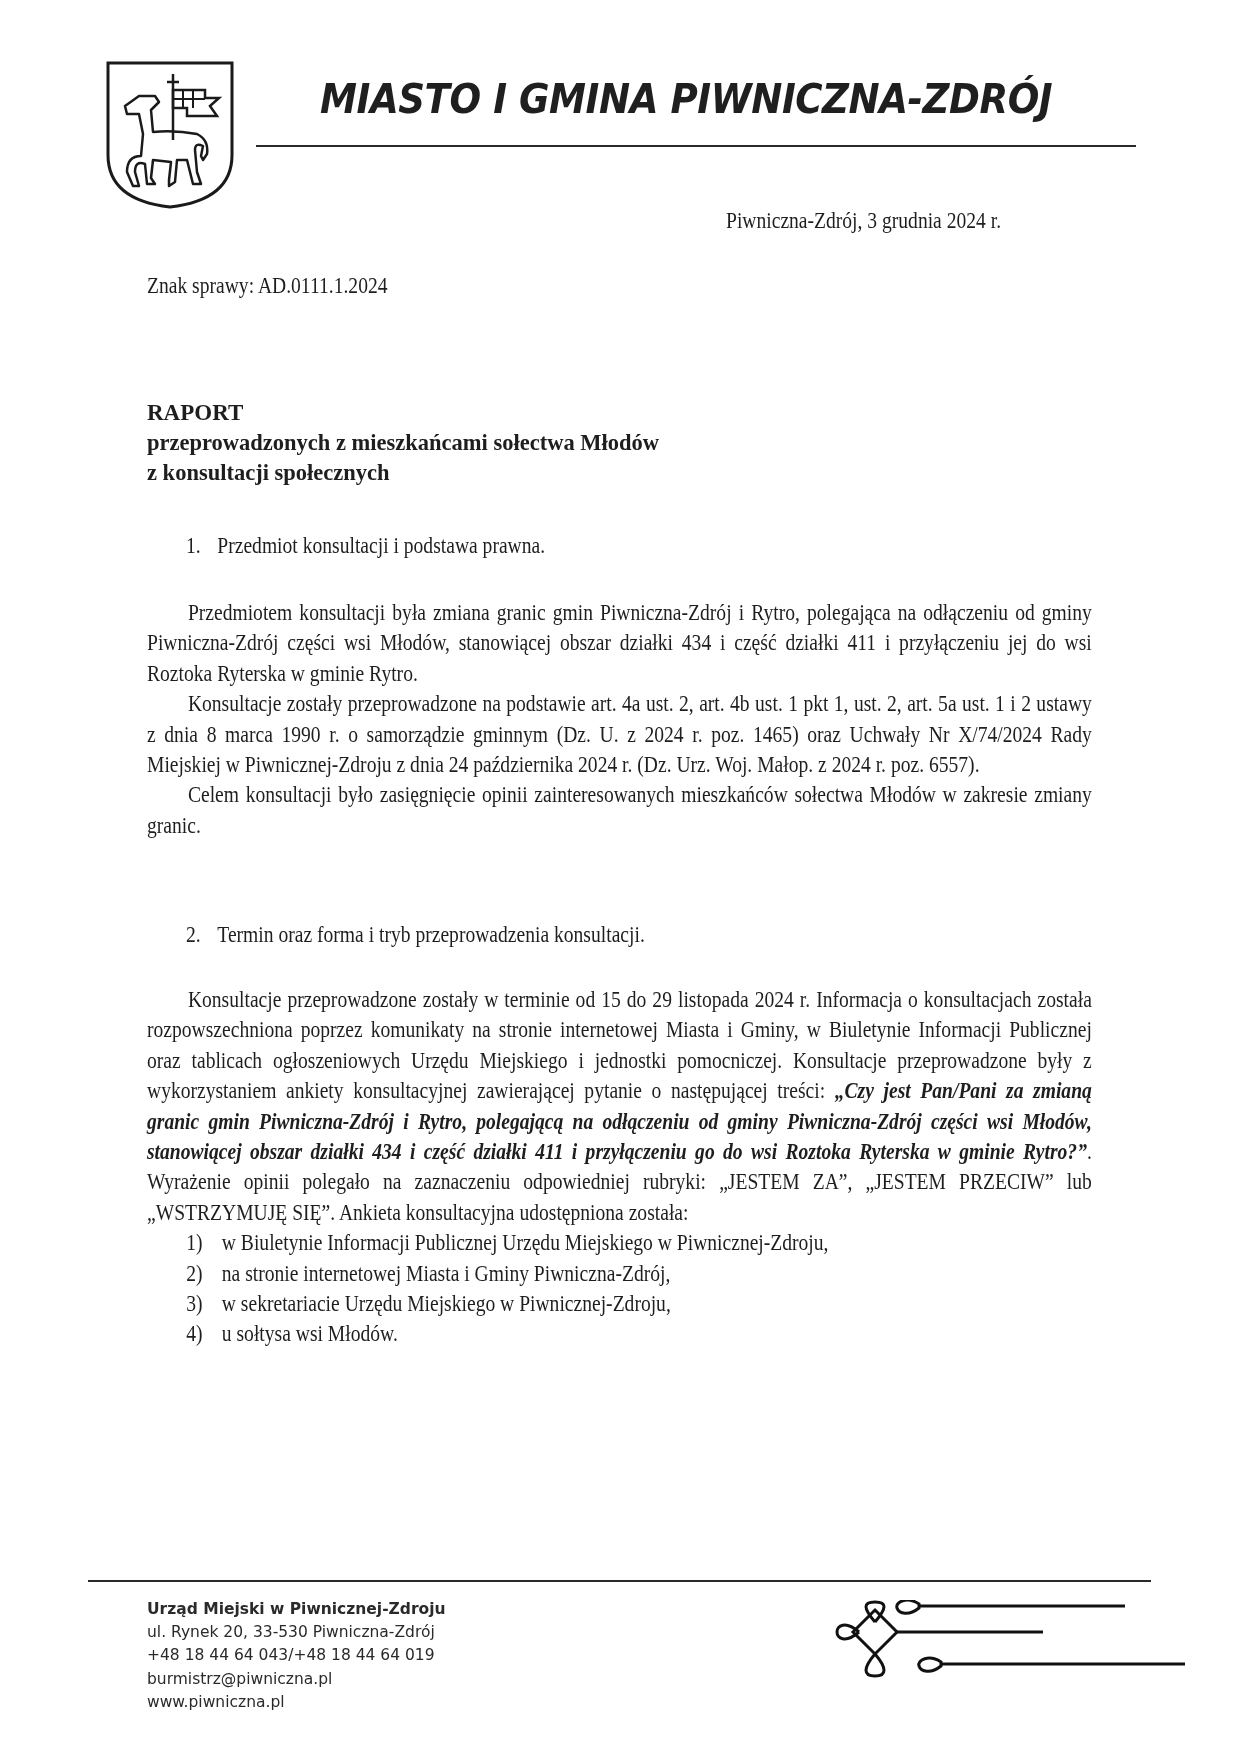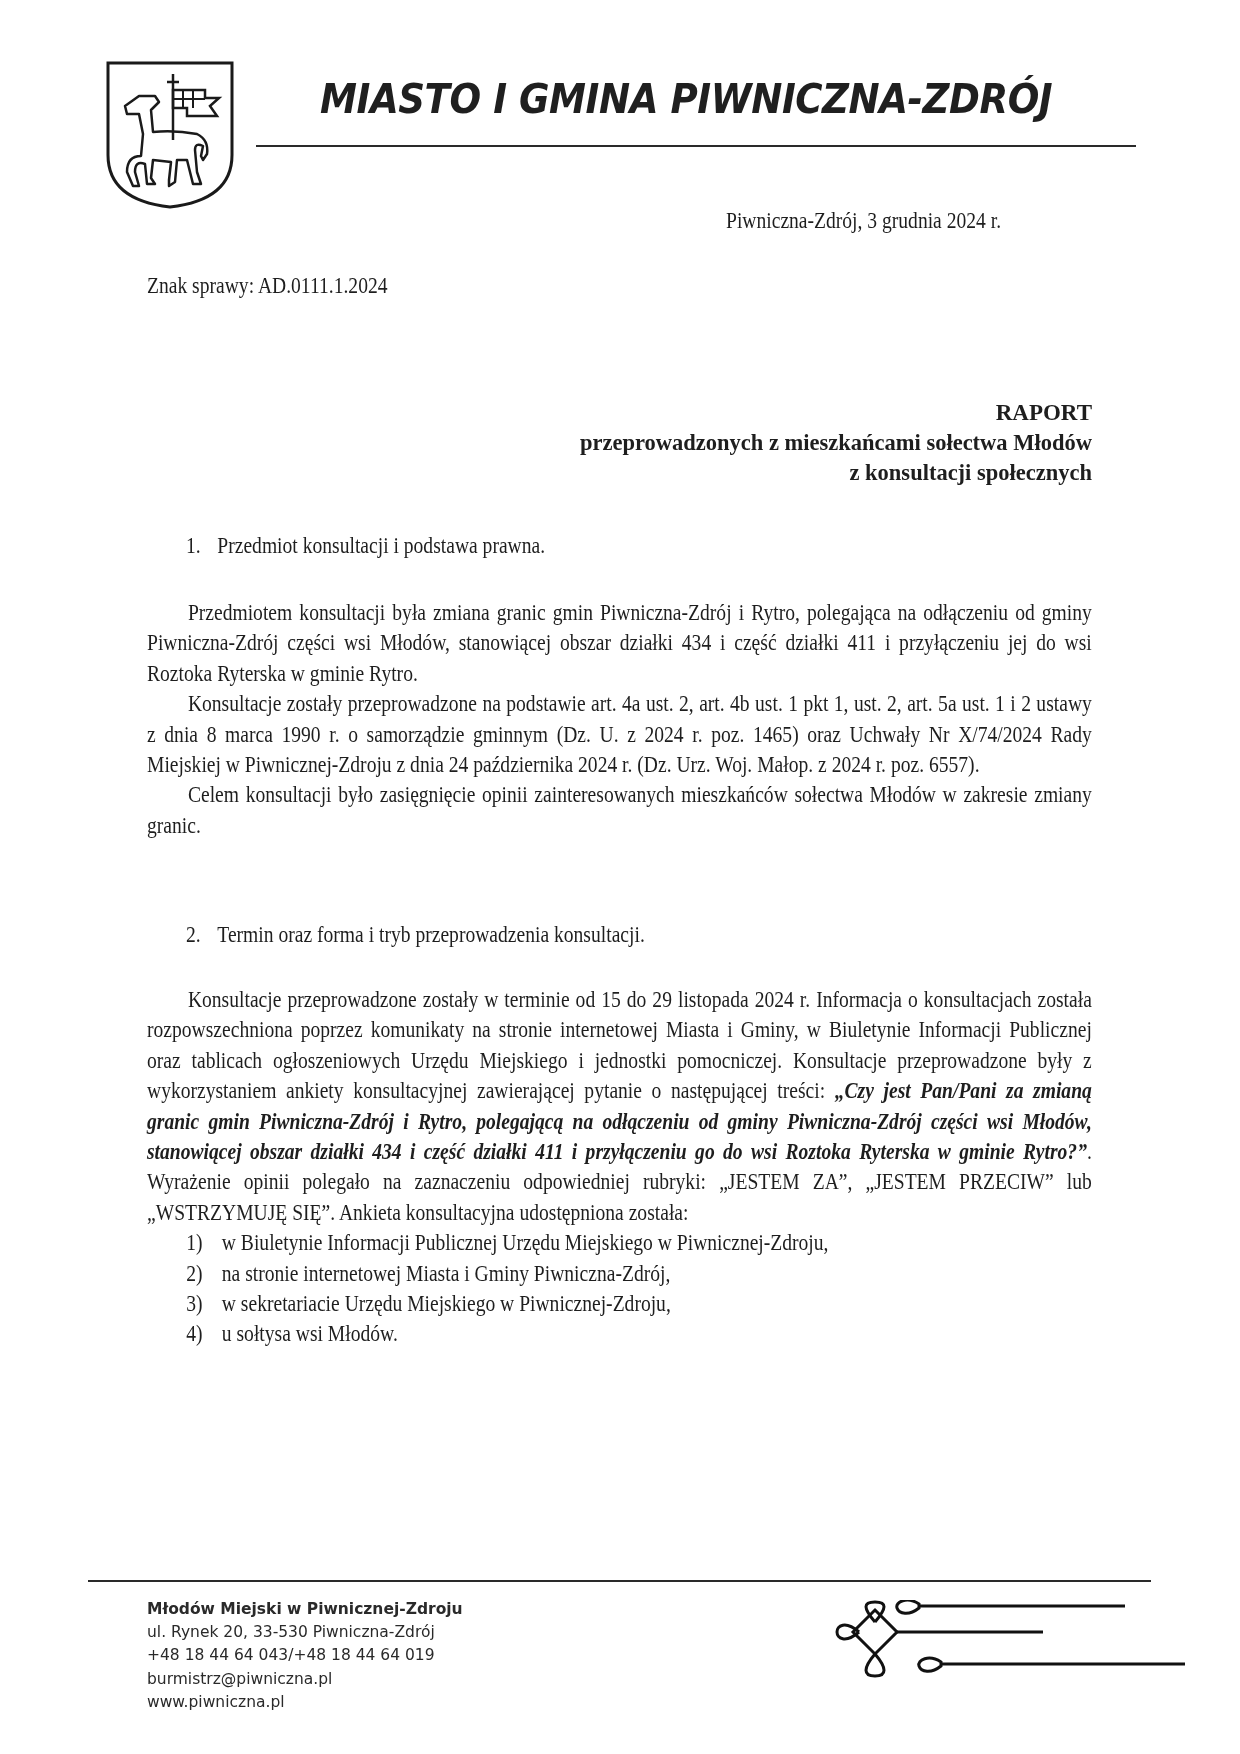--- a/index.html
+++ b/index.html
@@ -18,21 +18,21 @@
 
   .serif {
     font-family: "Liberation Serif", serif; font-size: 22.5px; line-height: 30.4px; color: #1e1e1e;
   }
   .condensed { transform: scaleX(0.87); transform-origin: left top; }
 
   #place-date { left: 726px; top: 206px; white-space: nowrap; }
   #case-ref { left: 147px; top: 271px; white-space: nowrap; }
 
   
-  #title-block { left: 147px; top: 398px; width: 945px; text-align: right; font-weight: bold; }
+  #title-block { left: 147px; top: 398px; width: 945px; text-align: left; font-weight: bold; }
   #title-block div { line-height: 30px; }
   .title-main { font-size: 23px; }
 
   
   .section-heading {
     left: 186px; font-weight: normal; white-space: nowrap;
   }
   .section-heading .num { display: inline-block; width: 36px; }
 
   .body-block { left: 147px; width: 1086px; } 
@@ -108,21 +108,21 @@
   <ol class="avail">
     <li><span class="n">1)</span><span>w Biuletynie Informacji Publicznej Urzędu Miejskiego w Piwnicznej-Zdroju,</span></li>
     <li><span class="n">2)</span><span>na stronie internetowej Miasta i Gminy Piwniczna-Zdrój,</span></li>
     <li><span class="n">3)</span><span>w sekretariacie Urzędu Miejskiego w Piwnicznej-Zdroju,</span></li>
     <li><span class="n">4)</span><span>u sołtysa wsi Młodów.</span></li>
   </ol>
 </div>
 
 <div id="footer-rule" class="abs"></div>
 <div id="footer-contact" class="abs">
-  <div class="org">Młodów Miejski w Piwnicznej-Zdroju</div>
+  <div class="org">Urząd Miejski w Piwnicznej-Zdroju</div>
   <div>ul. Rynek 20, 33-530 Piwniczna-Zdrój</div>
   <div>+48 18 44 64 043/+48 18 44 64 019</div>
   <div>burmistrz@piwniczna.pl</div>
   <div>www.piwniczna.pl</div>
 </div>
 
 <svg id="ornament" class="abs" viewBox="0 0 360 115">
   <g fill="none" stroke="#111" stroke-width="3">
 
     <path d="M40,10 L62,32 L40,54 L18,32 Z"></path>

